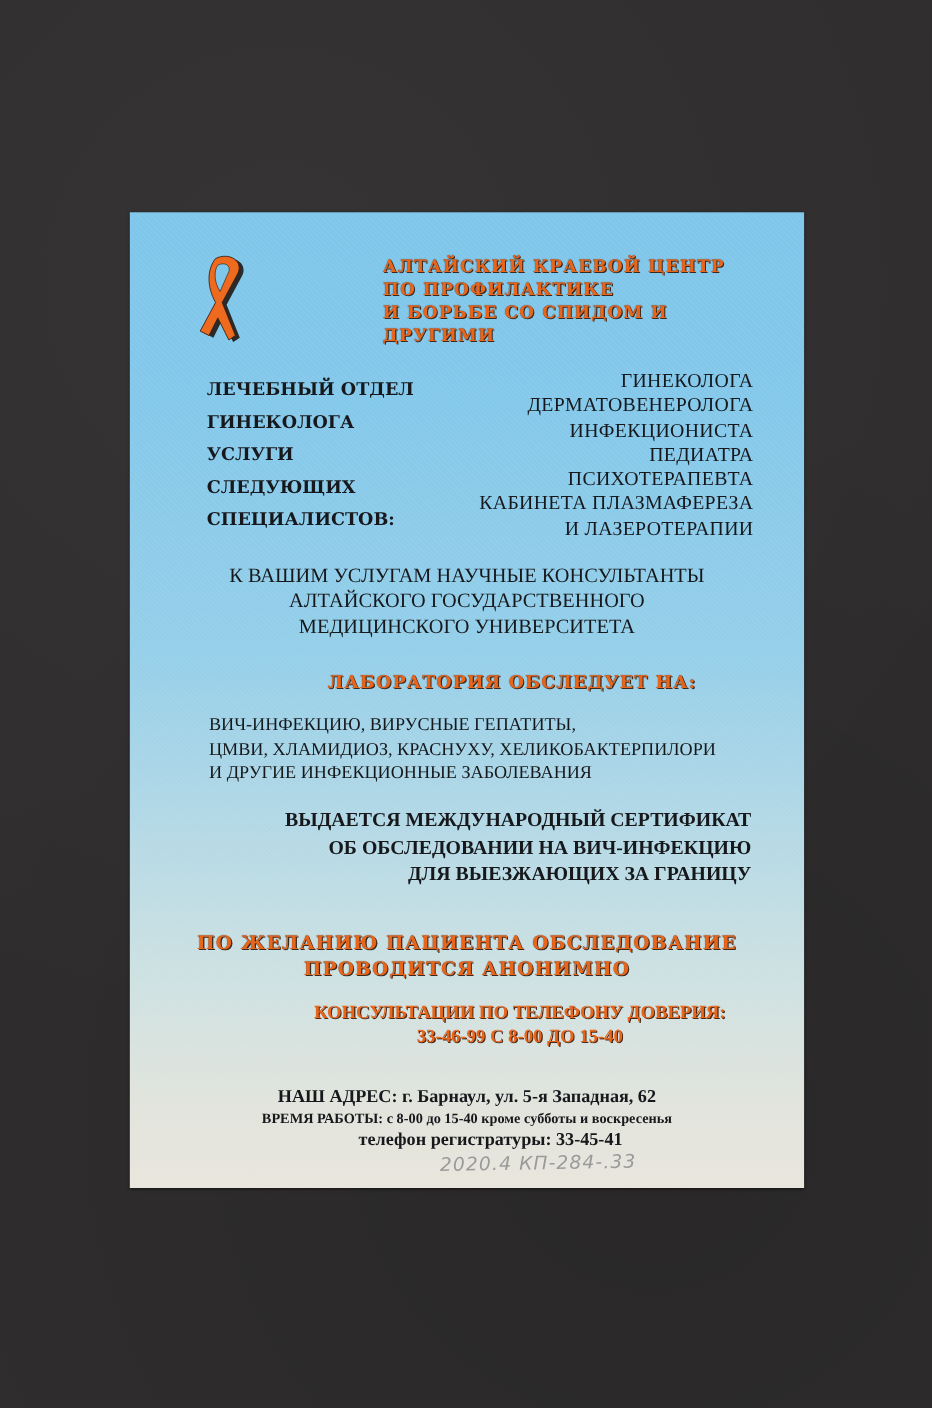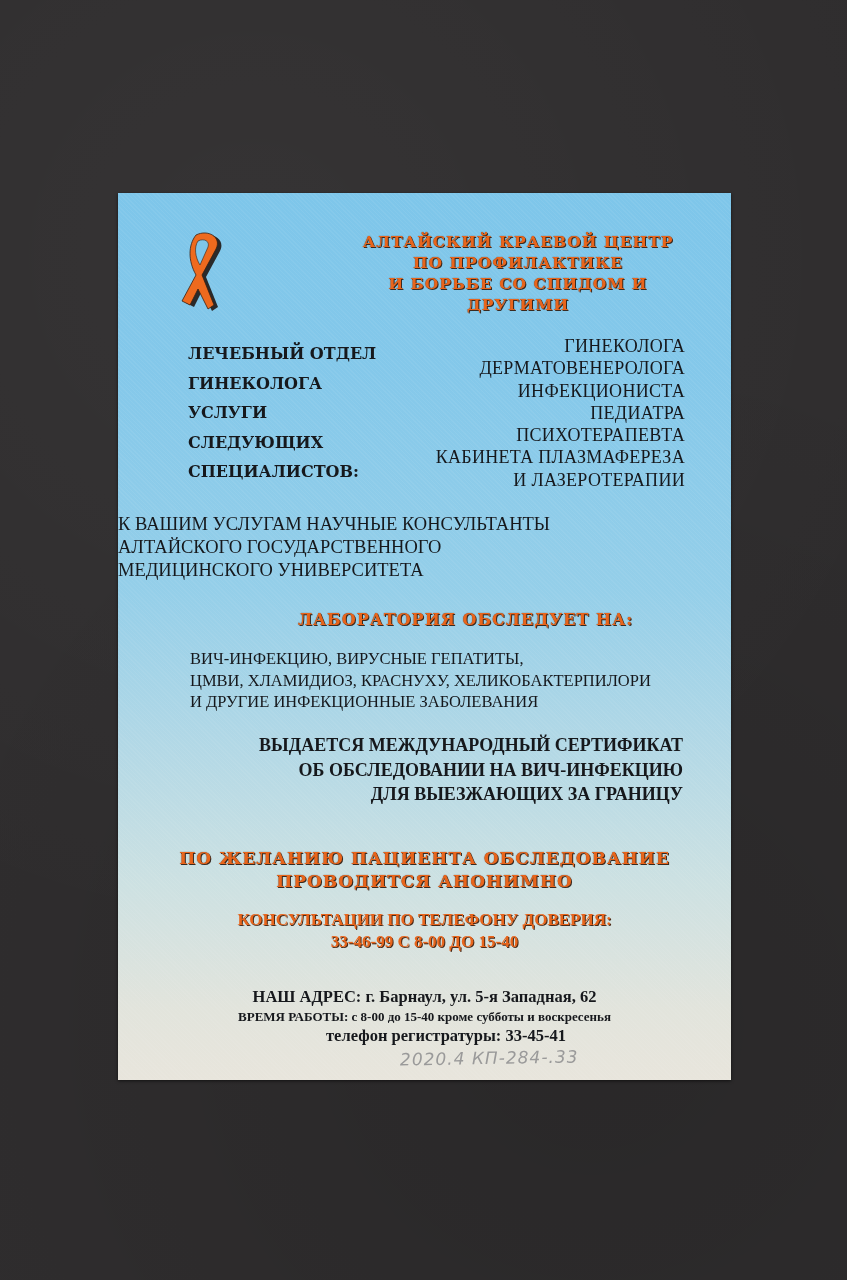--- a/index.html
+++ b/index.html
@@ -30,34 +30,34 @@
     .orange {
       color: #e8651c;
       text-shadow: 1px 1px 0 #3a2a20, 0 0 1px #5a2a10;
       font-family: "DejaVu Serif", serif;
       font-weight: bold;
       letter-spacing: 1px;
     }
     .dark { color: #16181c; }
     .header {
       left: 230px; top: 38px; width: 340px;
-      text-align: center; font-size: 15.5px; line-height: 21px;
+      text-align: left; font-size: 15.5px; line-height: 21px;
     }
     .ribbon { left: 60px; top: 38px; width: 50px; height: 80px; }
     .left-col {
       left: 70px; top: 146px;
       font-family: "DejaVu Serif", serif; font-weight: bold;
       font-size: 16px; line-height: 29.5px;
     }
     .right-col {
       right: 46px; top: 142px; text-align: right;
       font-size: 18px; line-height: 22.3px; letter-spacing: 0.3px;
     }
     .consult {
-      left: 0; width: 613px; top: 320px; text-align: left;
+      left: 0; width: 613px; top: 320px; text-align: center;
       font-size: 18.5px; line-height: 23px;
     }
     .lab-title {
       left: 0; width: 695px; top: 417px; text-align: center;
       font-size: 16px;
     }
     .lab-list {
       left: 72px; top: 455px;
       font-size: 16.5px; line-height: 21.5px;
     }
@@ -68,20 +68,21 @@
     .anon {
       left: 0; width: 613px; top: 654px; text-align: center;
       font-size: 17px; line-height: 23px;
     }
     .hotline {
       left: 0; width: 613px; top: 716px; text-align: center;
       font-size: 17px; line-height: 22px;
       color: #e8651c; font-weight: bold;
       font-family: "Liberation Serif", serif;
       text-shadow: 1px 1px 0 #4a2a18;
+      padding-left: 48px;
     }
     .address {
       left: 0; width: 613px; top: 793px; text-align: center;
       font-weight: bold;
     }
     .address .l1 { font-size: 16.5px; line-height: 21px; }
     .address .l2 { font-size: 13px; line-height: 19px; }
     .address .l3 { font-size: 16.5px; line-height: 20px; margin-left: 43px; }
     .handwrite {
       left: 282px; top: 855px;

